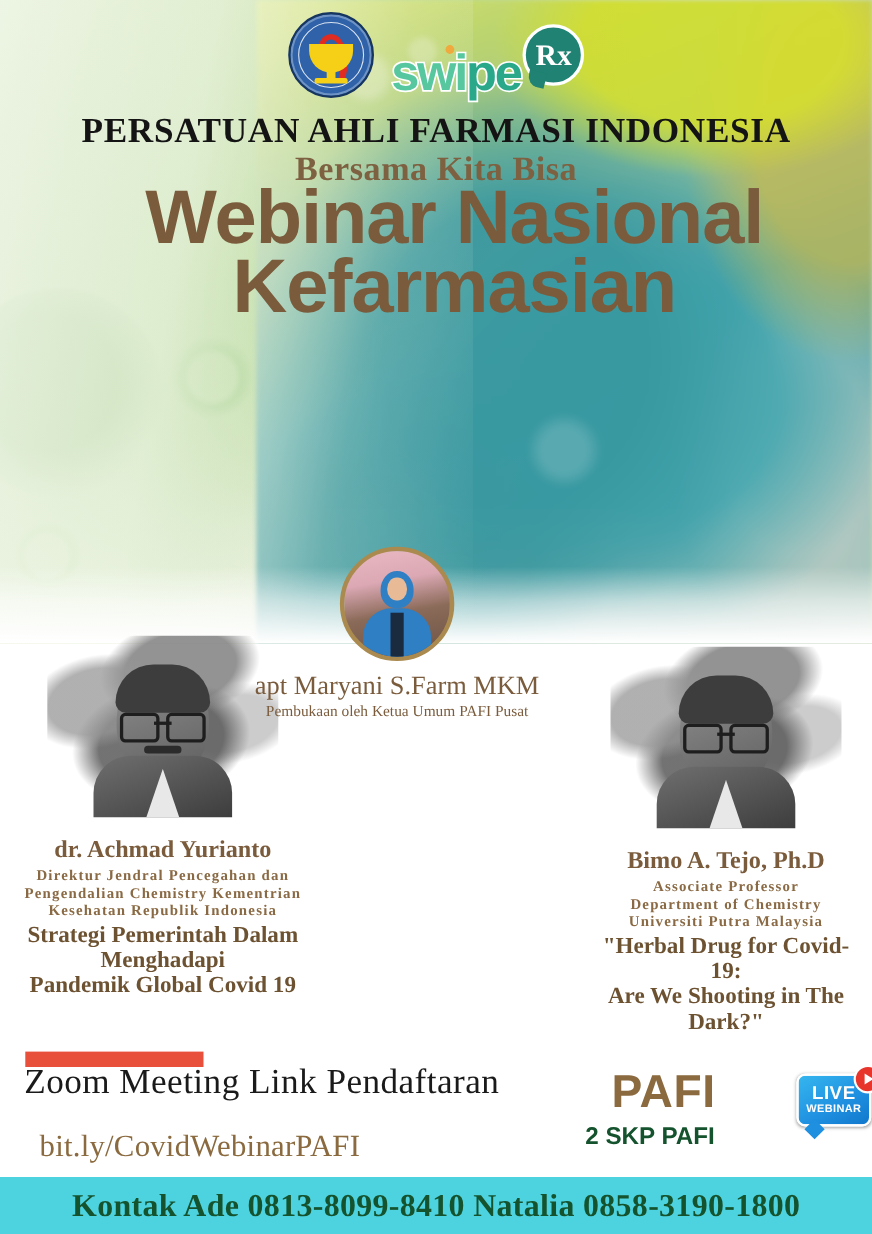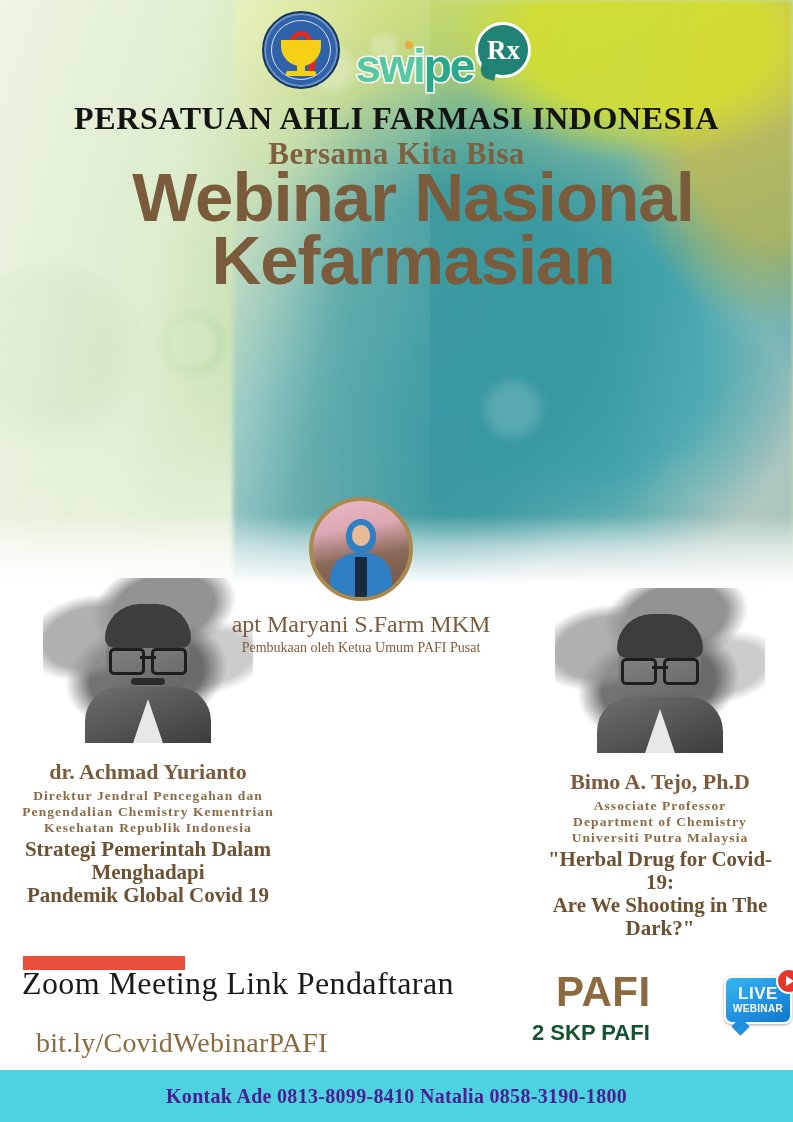--- a/index.html
+++ b/index.html
@@ -179,21 +179,21 @@
   .lb-live{position:absolute;left:0;top:12px;width:68px;text-align:center;color:#fff;font-weight:bold;font-size:17px;letter-spacing:.5px;z-index:3;}
   .lb-web{position:absolute;left:0;top:31px;width:68px;text-align:center;color:#fff;font-weight:bold;font-size:10px;letter-spacing:.3px;z-index:3;}
   .lb-play{position:absolute;right:-2px;top:-4px;width:26px;height:26px;border-radius:50%;
     background:#e8352b;border:2px solid #ffffff;display:flex;align-items:center;justify-content:center;}
   .lb-play i{display:block;width:0;height:0;border-left:8px solid #fff;border-top:5px solid transparent;border-bottom:5px solid transparent;margin-left:2px;}
 
   .contactbar{
     position:absolute;left:0;bottom:0;width:793px;height:52px;background:#4dd3e0;
     display:flex;align-items:center;justify-content:center;
   }
-  .contact-text{font-family:"Liberation Serif",serif;font-weight:bold;font-size:20px;color:#4c1d95;letter-spacing:.3px;}
+  .contact-text{font-family:"Liberation Serif",serif;font-weight:bold;font-size:29px;color:#14532d;letter-spacing:.3px;}
 </style>
 </head>
 <body>
 
 <div class="poster">
 
   <div class="hero">
     <div class="hero-photo"></div>
     <div class="hero-virus"></div>
     <div class="hero-virus2"></div>

